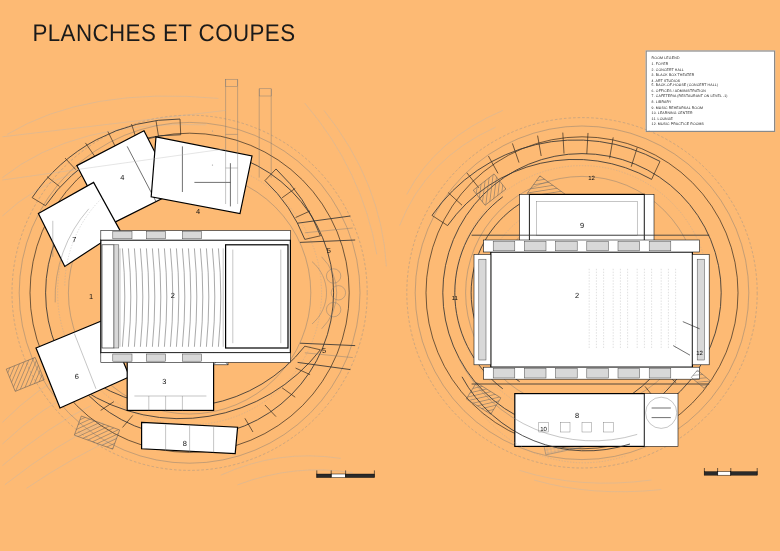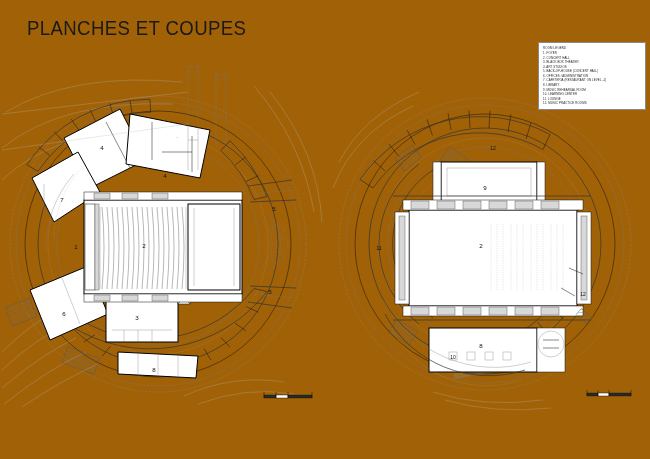--- a/index.html
+++ b/index.html
@@ -7,21 +7,21 @@
   html, body {
     margin: 0; padding: 0;
     width: 650px; height: 459px;
     background: #ffffff;
     overflow: hidden;
     font-family: "Liberation Sans", sans-serif;
   }
   #slide {
     position: relative;
     width: 650px; height: 459px;
-    background: #a16207;
+    background: #fdba74;
   }
   #page-title {
     position: absolute;
     left: 27px; top: 17px;
     font-size: 20px;
     letter-spacing: 0.4px;
     color: #1a1a1a;
     font-family: "Liberation Sans", sans-serif;
     font-weight: 400;
     transform: scaleX(0.93);

